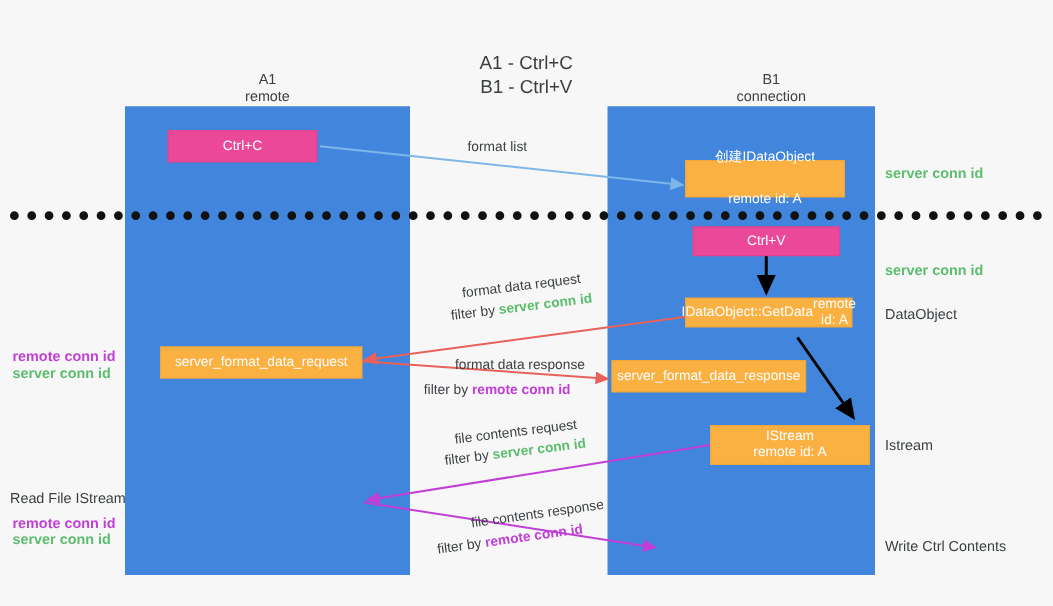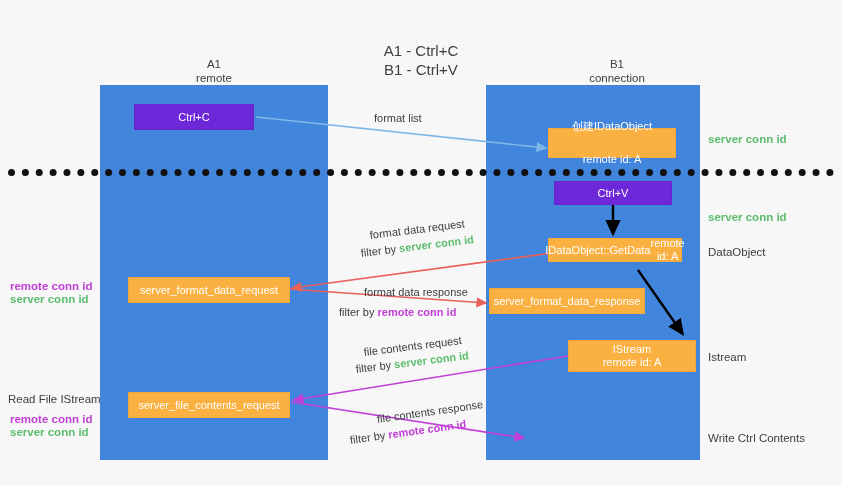--- a/index.html
+++ b/index.html
@@ -30,21 +30,21 @@
     position:absolute;left:8px;top:169px;width:826px;height:0;
     border-top:7px dotted #111111;
   }
 
   .node{
     position:absolute;box-sizing:border-box;
     display:flex;align-items:center;justify-content:center;
     text-align:center;color:#ffffff;font-size:11px;line-height:13px;
     border:1px solid rgba(0,0,0,0.05);
   }
-  .node.green{background:#6d28d9;}
+  .node.green{background:#ec4899;}
   .node.orange{background:#fbb042;}
 
   .side-label{
     position:absolute;font-size:11.5px;line-height:14px;color:#3c4043;
   }
   .green-txt{color:#5bbd6d;font-weight:bold;}
   .purple-txt{color:#c13fd6;font-weight:bold;}
   .plain-txt{color:#3c4043;}
 
   .edge-label{
@@ -114,23 +114,20 @@
   <div class="divider"></div>
 
   <div class="node green" style="left:134px;top:104px;width:120px;height:26px;">
     <span>Ctrl+C</span>
   </div>
 
   <div class="node orange" style="left:128px;top:277px;width:162px;height:26px;">
     <span>server_format_data_request</span>
   </div>
 
-  <div class="node orange" style="left:128px;top:392px;width:162px;height:26px;">
-    <span>server_file_contents_request</span>
-  </div>
 
   <div class="node orange" style="left:548px;top:128px;width:128px;height:30px;flex-direction:column;gap:20px;">
     <span>创建IDataObject</span>
     <span>remote id: A</span>
   </div>
 
   <div class="node green" style="left:554px;top:181px;width:118px;height:24px;">
     <span>Ctrl+V</span>
   </div>
 

